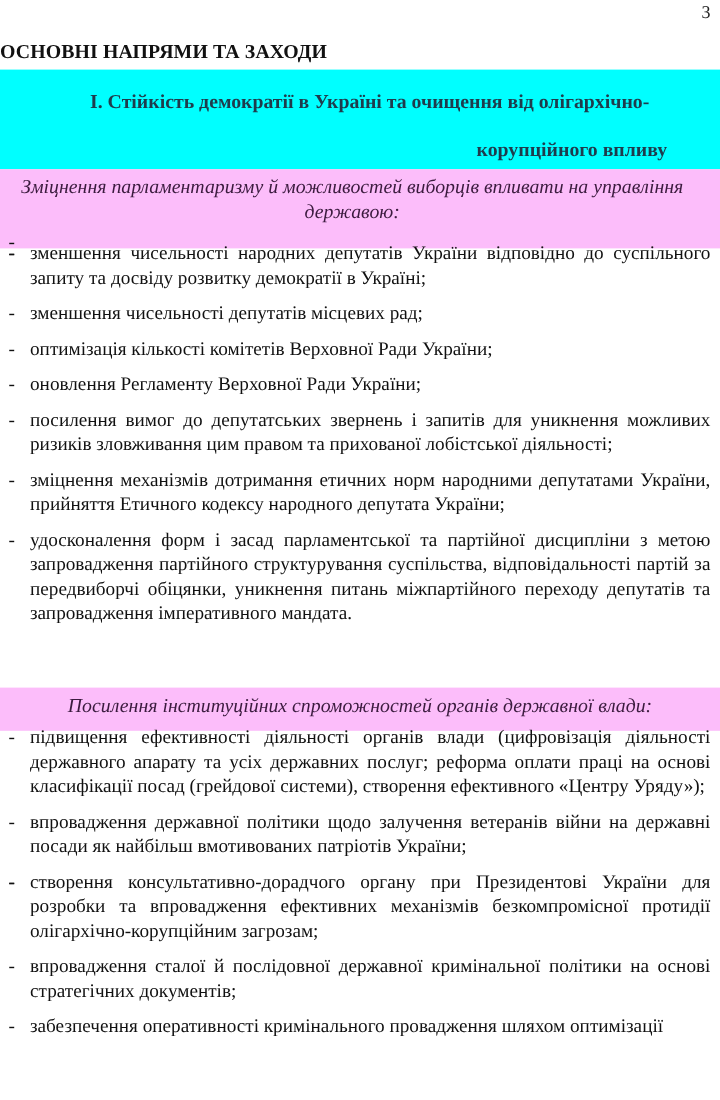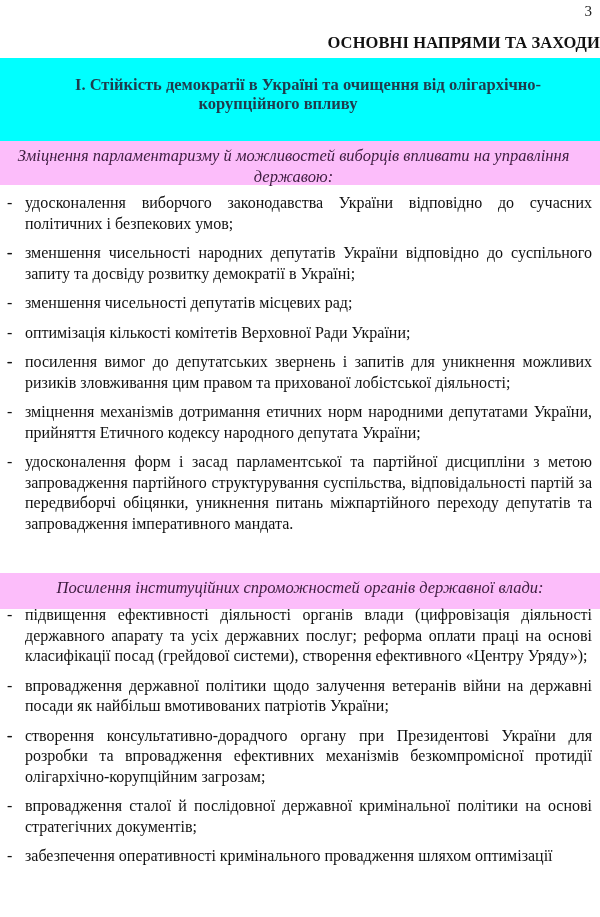--- a/index.html
+++ b/index.html
@@ -19,21 +19,21 @@
       top: 3px;
       right: 8px;
       font-size: 15px;
       color: #222;
     }
     .doc-title {
       position: absolute;
       top: 33px;
       left: 0;
       width: 600px;
-      text-align: right;
+      text-align: left;
       font-weight: bold;
       font-size: 16.5px;
       letter-spacing: 0.1px;
       color: #111;
     }
     .section-banner {
       position: absolute;
       top: 58px;
       left: 0;
       width: 600px;
@@ -43,33 +43,33 @@
     .section-heading {
       position: absolute;
       left: 0;
       width: 556px;
       font-weight: bold;
       font-size: 16.5px;
       color: #1f3b4c;
       line-height: 20px;
     }
     .section-heading.l1 { top: 17px; padding-left: 75px; text-align: left; }
-    .section-heading.l2 { top: 36px; text-align: center; }
+    .section-heading.l2 { top: 57px; text-align: right; }
     .subsection-banner {
       position: absolute;
       left: 0;
       width: 600px;
       background: #fcbdfa;
       text-align: center;
       font-style: italic;
       font-size: 16.5px;
       color: #3b1b3e;
       line-height: 21px;
     }
-    .sub1 { top: 141px; height: 44px; padding-top: 4px; padding-left: 1px; padding-right: 14px; text-align: center; }
+    .sub1 { top: 141px; height: 66px; padding-top: 4px; padding-left: 1px; padding-right: 14px; text-align: center; }
     .sub2 { top: 573px; height: 36px; padding-top: 4px; }
     .list {
       position: absolute;
       left: 0;
       width: 600px;
       list-style: none;
     }
     .list-item {
       position: relative;
       padding-left: 25px;
@@ -94,26 +94,26 @@
 <h1 class="doc-title">ОСНОВНІ НАПРЯМИ ТА ЗАХОДИ</h1>
 
 <section class="section-banner">
   <h2 class="section-heading l1">І. Стійкість демократії в Україні та очищення від олігархічно-</h2>
   <h2 class="section-heading l2">корупційного впливу</h2>
 </section>
 
 <div class="subsection-banner sub1">Зміцнення парламентаризму й можливостей виборців впливати на управління державою:</div>
 
 <ul class="list list1">
-  <li class="list-item"><span class="dash">-</span><span>удосконалення виборчого законодавства України відповідно до сучасних політичних і безпекових умов;</span></li>
+  <li class="list-item"><span class="dash">-</span></li>
   <li class="list-item"><span class="dash">-</span></li>
   <li class="list-item"><span class="dash">-</span><span>зменшення чисельності народних депутатів України відповідно до суспільного запиту та досвіду розвитку демократії в Україні;</span></li>
   <li class="list-item"><span class="dash">-</span><span>зменшення чисельності депутатів місцевих рад;</span></li>
   <li class="list-item"><span class="dash">-</span><span>оптимізація кількості комітетів Верховної Ради України;</span></li>
-  <li class="list-item"><span class="dash">-</span></li>
+  <li class="list-item"><span class="dash">-</span><span>оновлення Регламенту Верховної Ради України;</span></li>
   <li class="list-item"><span class="dash">-</span><span>посилення вимог до депутатських звернень і запитів для уникнення можливих ризиків зловживання цим правом та прихованої лобістської діяльності;</span></li>
   <li class="list-item"><span class="dash">-</span><span>зміцнення механізмів дотримання етичних норм народними депутатами України, прийняття Етичного кодексу народного депутата України;</span></li>
   <li class="list-item"><span class="dash">-</span><span>удосконалення форм і засад парламентської та партійної дисципліни з метою запровадження партійного структурування суспільства, відповідальності партій за передвиборчі обіцянки, уникнення питань міжпартійного переходу депутатів та запровадження імперативного мандата.</span></li>
 </ul>
 
 <div class="subsection-banner sub2">Посилення інституційних спроможностей органів державної влади:</div>
 
 <ul class="list list2">
   <li class="list-item"><span class="dash">-</span><span>підвищення ефективності діяльності органів влади (цифровізація діяльності державного апарату та усіх державних послуг; реформа оплати праці на основі класифікації посад (грейдової системи), створення ефективного «Центру Уряду»);</span></li>
   <li class="list-item"><span class="dash">-</span><span>впровадження державної політики щодо залучення ветеранів війни на державні посади як найбільш вмотивованих патріотів України;</span></li>

